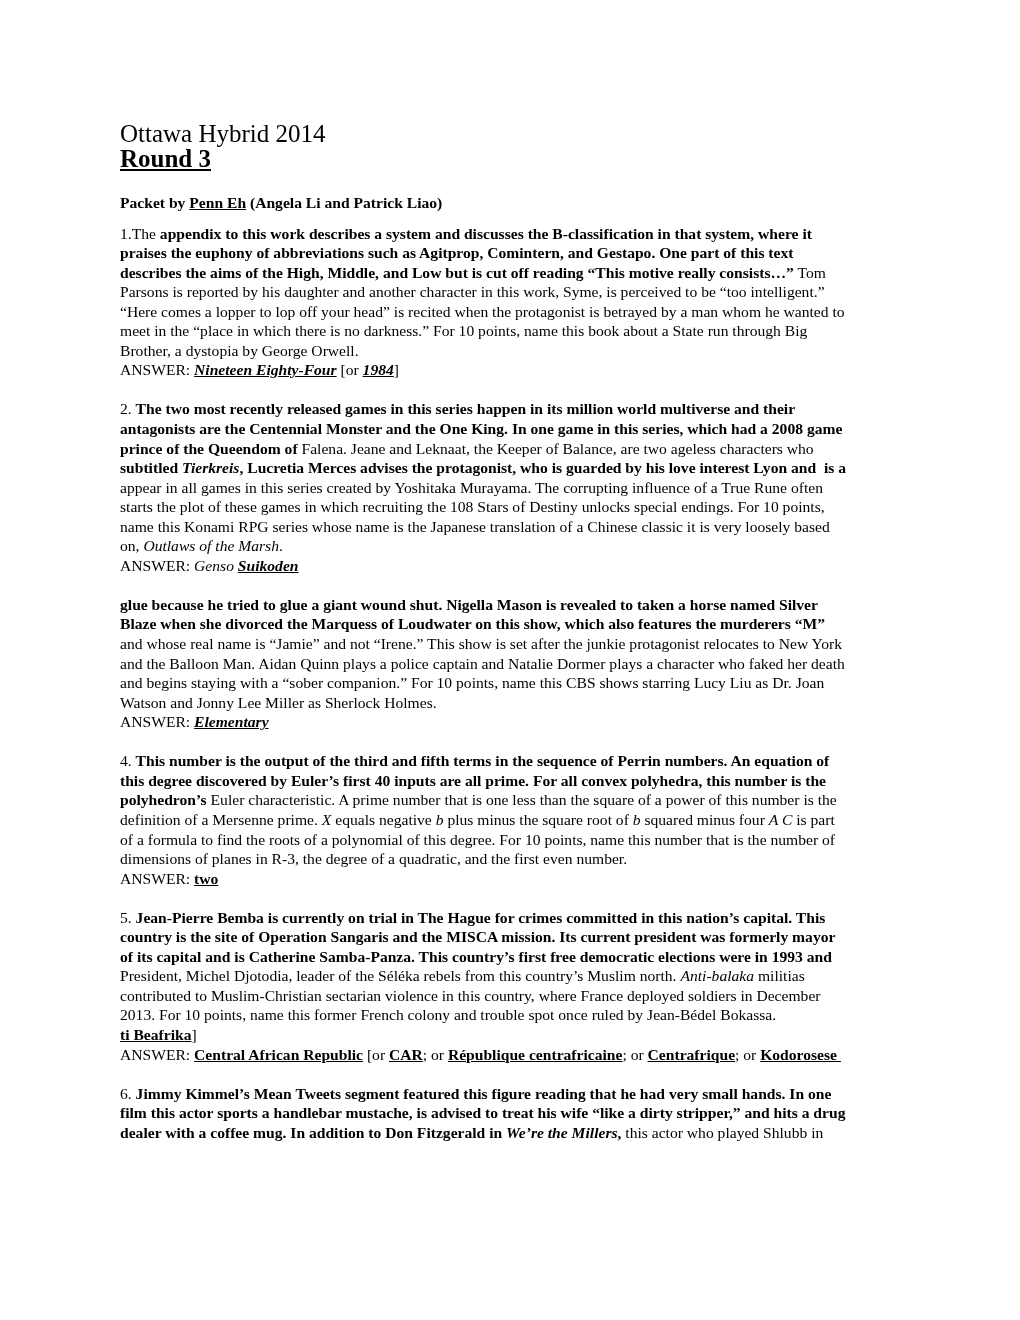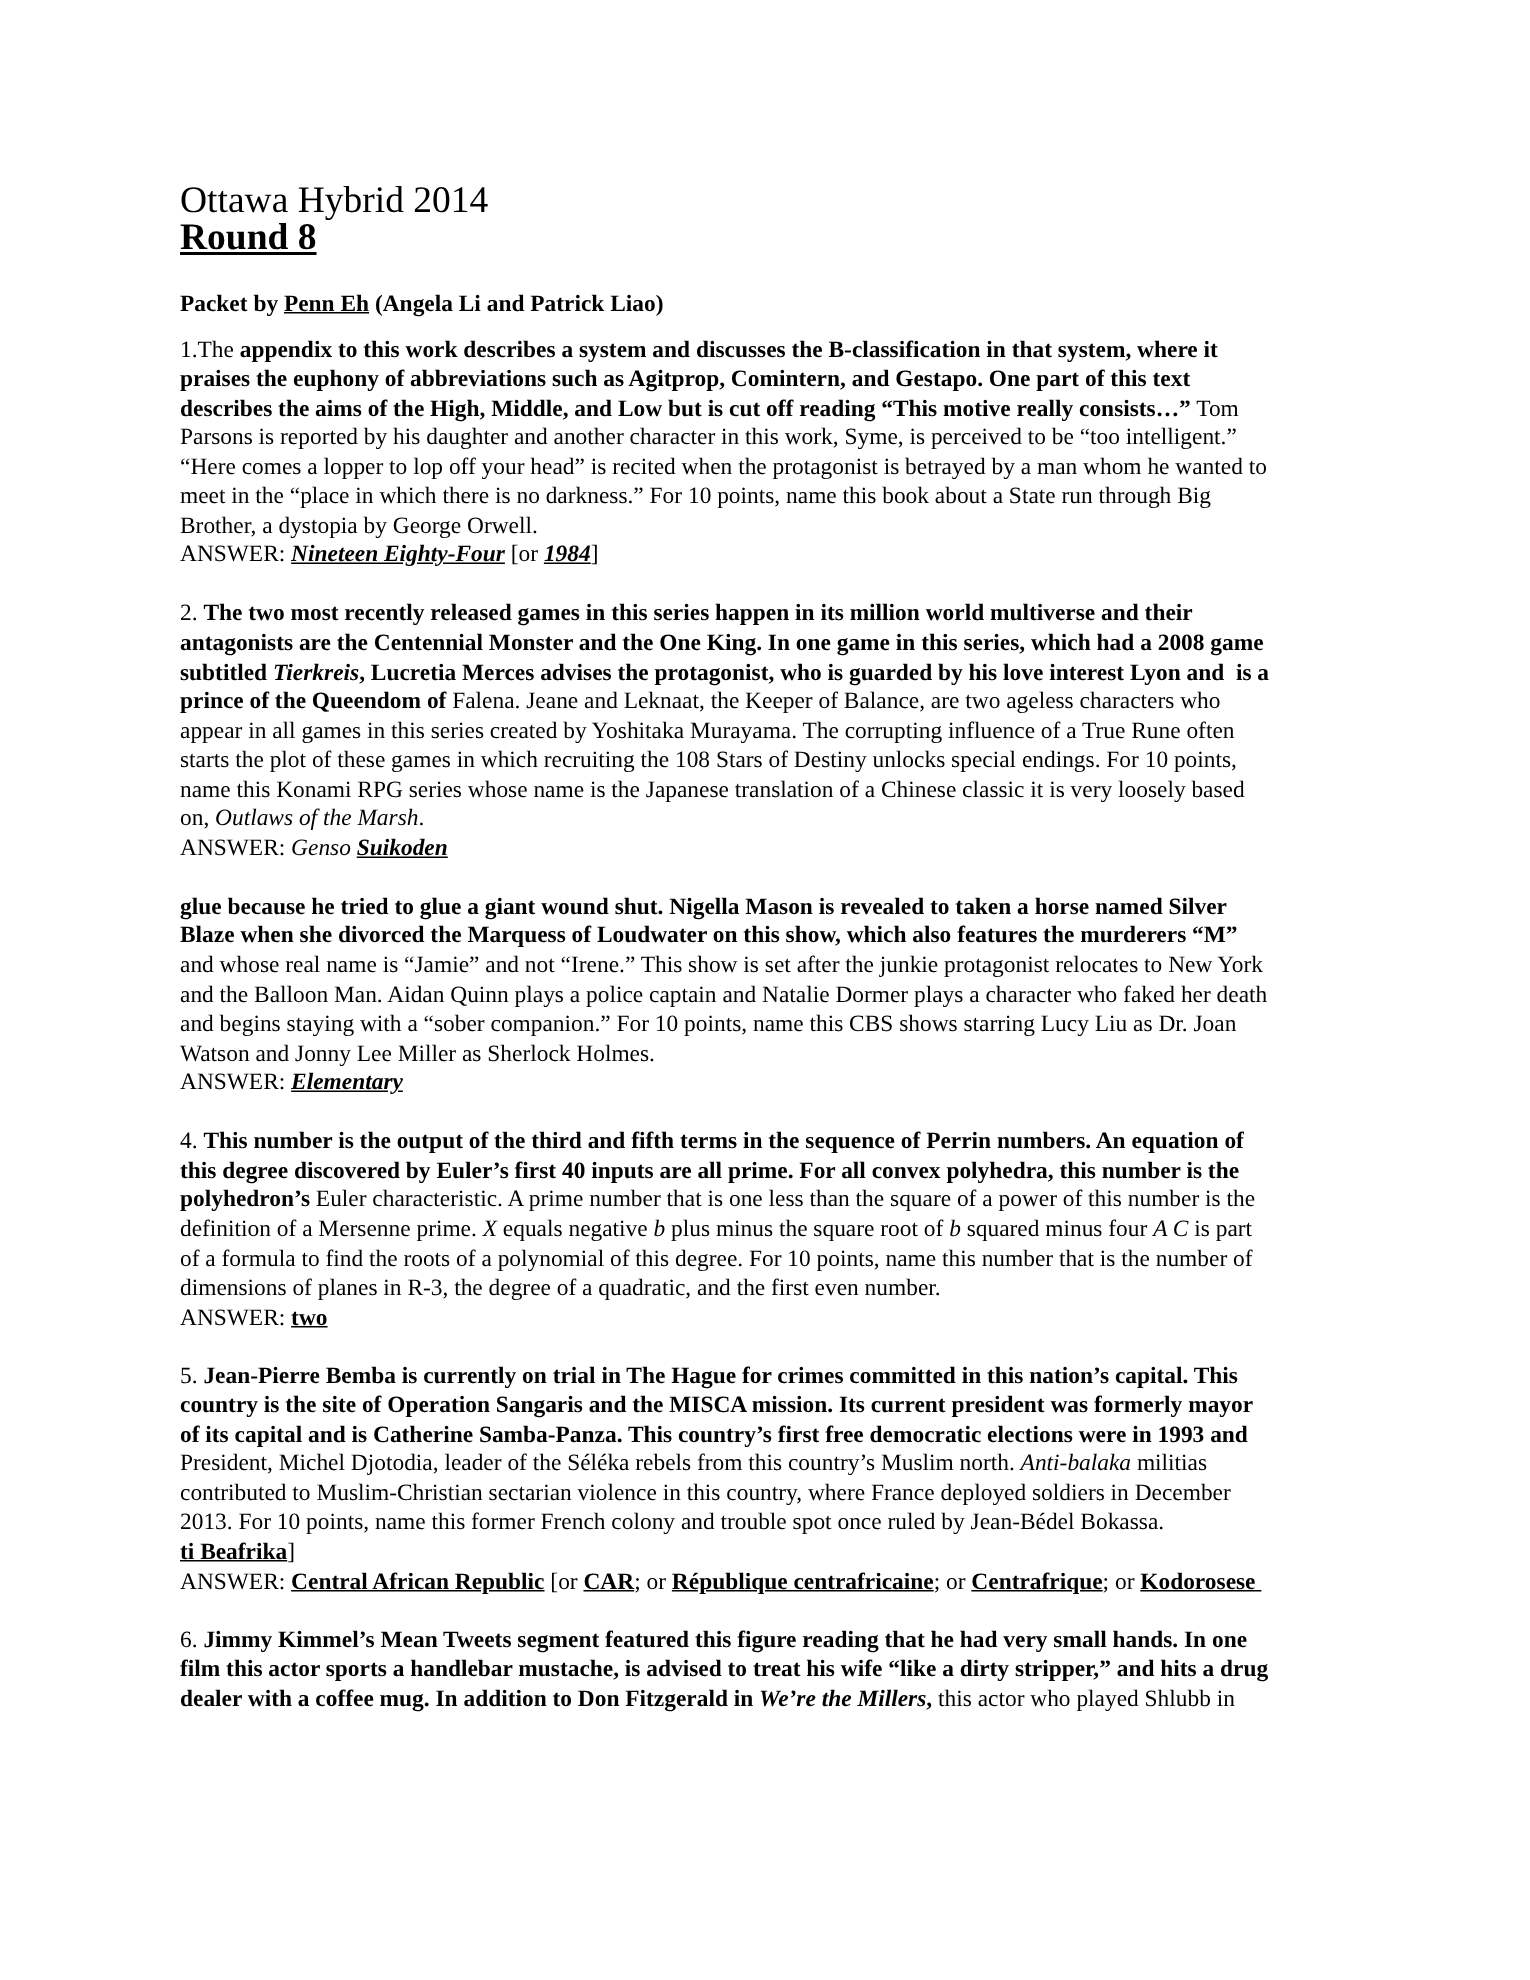--- a/index.html
+++ b/index.html
@@ -48,38 +48,38 @@
   }
   .b { font-weight: bold; }
   .i { font-style: italic; }
   .u { text-decoration: underline; }
 </style>
 </head>
 <body>
 
 <div class="doc" style="background: rgb(255, 255, 255); color: rgb(0, 0, 0);">
   <div class="title">Ottawa Hybrid 2014</div>
-  <div class="round">Round 8</div>
+  <div class="round">Round 3</div>
   <div class="packet"><span class="b">Packet by </span><span class="b u">Penn Eh</span><span class="b"> (Angela Li and Patrick Liao)</span></div>
   <div id="questions">
       <div class="question">
         <div class="line"><span>1.The </span><span class="b">appendix to this work describes a system and discusses the B-classification in that system, where it</span></div>
         <div class="line"><span class="b">praises the euphony of abbreviations such as Agitprop, Comintern, and Gestapo. One part of this text</span></div>
         <div class="line"><span class="b">describes the aims of the High, Middle, and Low but is cut off reading “This motive really consists…”</span><span> Tom</span></div>
         <div class="line"><span>Parsons is reported by his daughter and another character in this work, Syme, is perceived to be “too intelligent.”</span></div>
         <div class="line"><span>“Here comes a lopper to lop off your head” is recited when the protagonist is betrayed by a man whom he wanted to</span></div>
         <div class="line"><span>meet in the “place in which there is no darkness.” For 10 points, name this book about a State run through Big</span></div>
         <div class="line"><span>Brother, a dystopia by George Orwell.</span></div>
         <div class="line"><span>ANSWER: </span><span class="b i u">Nineteen Eighty-Four</span><span> [or </span><span class="b i u">1984</span><span>]</span></div>
       </div>
       <div class="question">
         <div class="line"><span>2. </span><span class="b">The two most recently released games in this series happen in its million world multiverse and their</span></div>
         <div class="line"><span class="b">antagonists are the Centennial Monster and the One King. In one game in this series, which had a 2008 game</span></div>
+        <div class="line"><span class="b">prince of the Queendom of </span><span>Falena. Jeane and Leknaat, the Keeper of Balance, are two ageless characters who</span></div>
         <div class="line"><span class="b">subtitled </span><span class="b i">Tierkreis</span><span class="b">, Lucretia Merces advises the protagonist, who is guarded by his love interest Lyon and  is a</span></div>
-        <div class="line"><span class="b">prince of the Queendom of </span><span>Falena. Jeane and Leknaat, the Keeper of Balance, are two ageless characters who</span></div>
         <div class="line"><span>appear in all games in this series created by Yoshitaka Murayama. The corrupting influence of a True Rune often</span></div>
         <div class="line"><span>starts the plot of these games in which recruiting the 108 Stars of Destiny unlocks special endings. For 10 points,</span></div>
         <div class="line"><span>name this Konami RPG series whose name is the Japanese translation of a Chinese classic it is very loosely based</span></div>
         <div class="line"><span>on, </span><span class="i">Outlaws of the Marsh</span><span>.</span></div>
         <div class="line"><span>ANSWER: </span><span class="i">Genso </span><span class="b i u">Suikoden</span></div>
       </div>
       <div class="question">
         <div class="line"><span class="b">glue because he tried to glue a giant wound shut. Nigella Mason is revealed to taken a horse named Silver</span></div>
         <div class="line"><span class="b">Blaze when she divorced the Marquess of Loudwater on this show, which also features the murderers “M”</span></div>
         <div class="line"><span>and whose real name is “Jamie” and not “Irene.” This show is set after the junkie protagonist relocates to New York</span></div>

